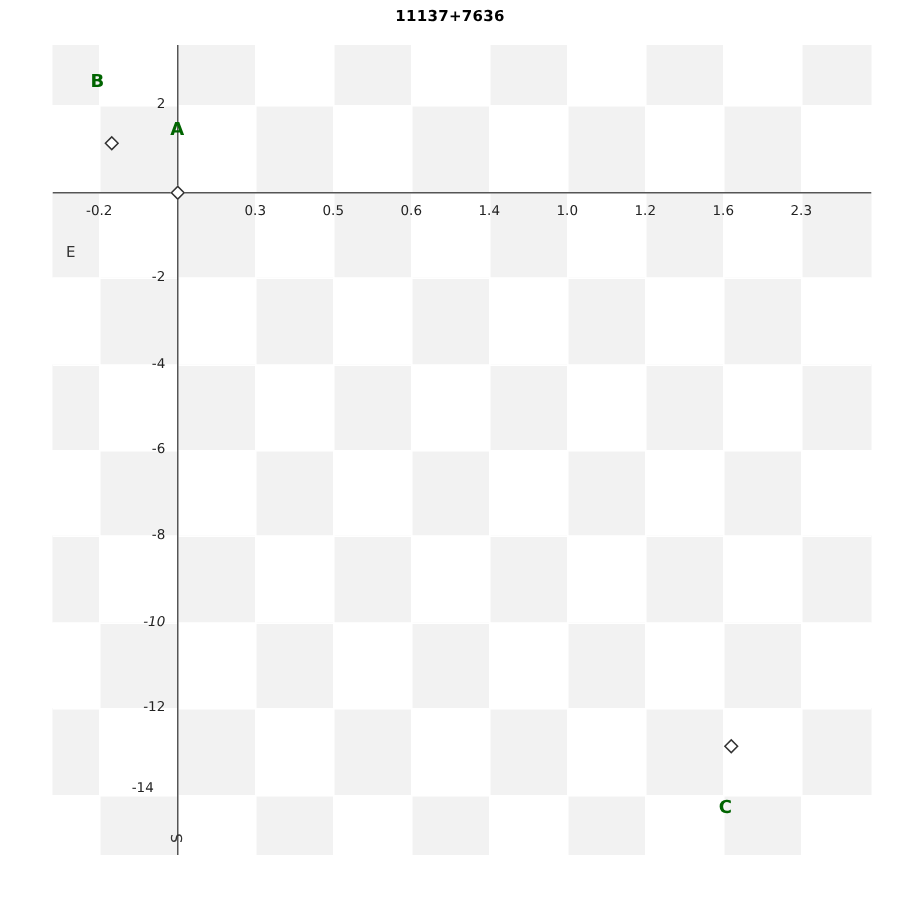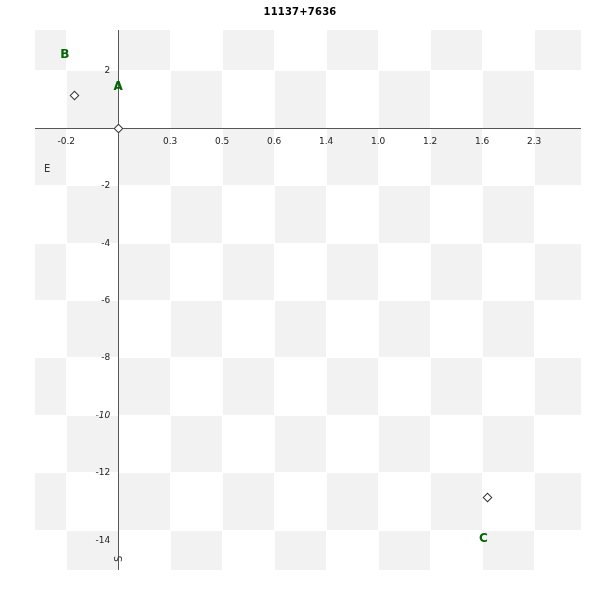--- a/index.html
+++ b/index.html
@@ -220,14 +220,14 @@
     <div class="tick-label xlab" style="left: 430.2px; top: 135.66px;">1.2</div>
     <div class="tick-label xlab" style="left: 482.2px; top: 135.66px;">1.6</div>
     <div class="tick-label xlab" style="left: 534.2px; top: 135.66px;">2.3</div>
     <div class="tick-label ylab" style="left: 80.2px; width: 30px; top: 70.2128px;">2</div>
     <div class="tick-label ylab" style="left: 80.2px; width: 30px; top: 185.106px;">-2</div>
     <div class="tick-label ylab" style="left: 80.2px; width: 30px; top: 242.553px;">-4</div>
     <div class="tick-label ylab" style="left: 80.2px; width: 30px; top: 300px;">-6</div>
     <div class="tick-label ylab" style="left: 80.2px; width: 30px; top: 357.447px;">-8</div>
     <div class="tick-label ylab" style="left: 80.2px; width: 30px; top: 414.894px; font-style: italic;">-10</div>
     <div class="tick-label ylab" style="left: 80.2px; width: 30px; top: 472.34px;">-12</div>
-    <div class="tick-label ylab" style="left: 80.2px; width: 30px; top: 540px;">-14</div>
+    <div class="tick-label ylab" style="left: 80.2px; width: 30px; top: 526px; text-align: center;">-14</div>
   </div>
 
 </body></html>

